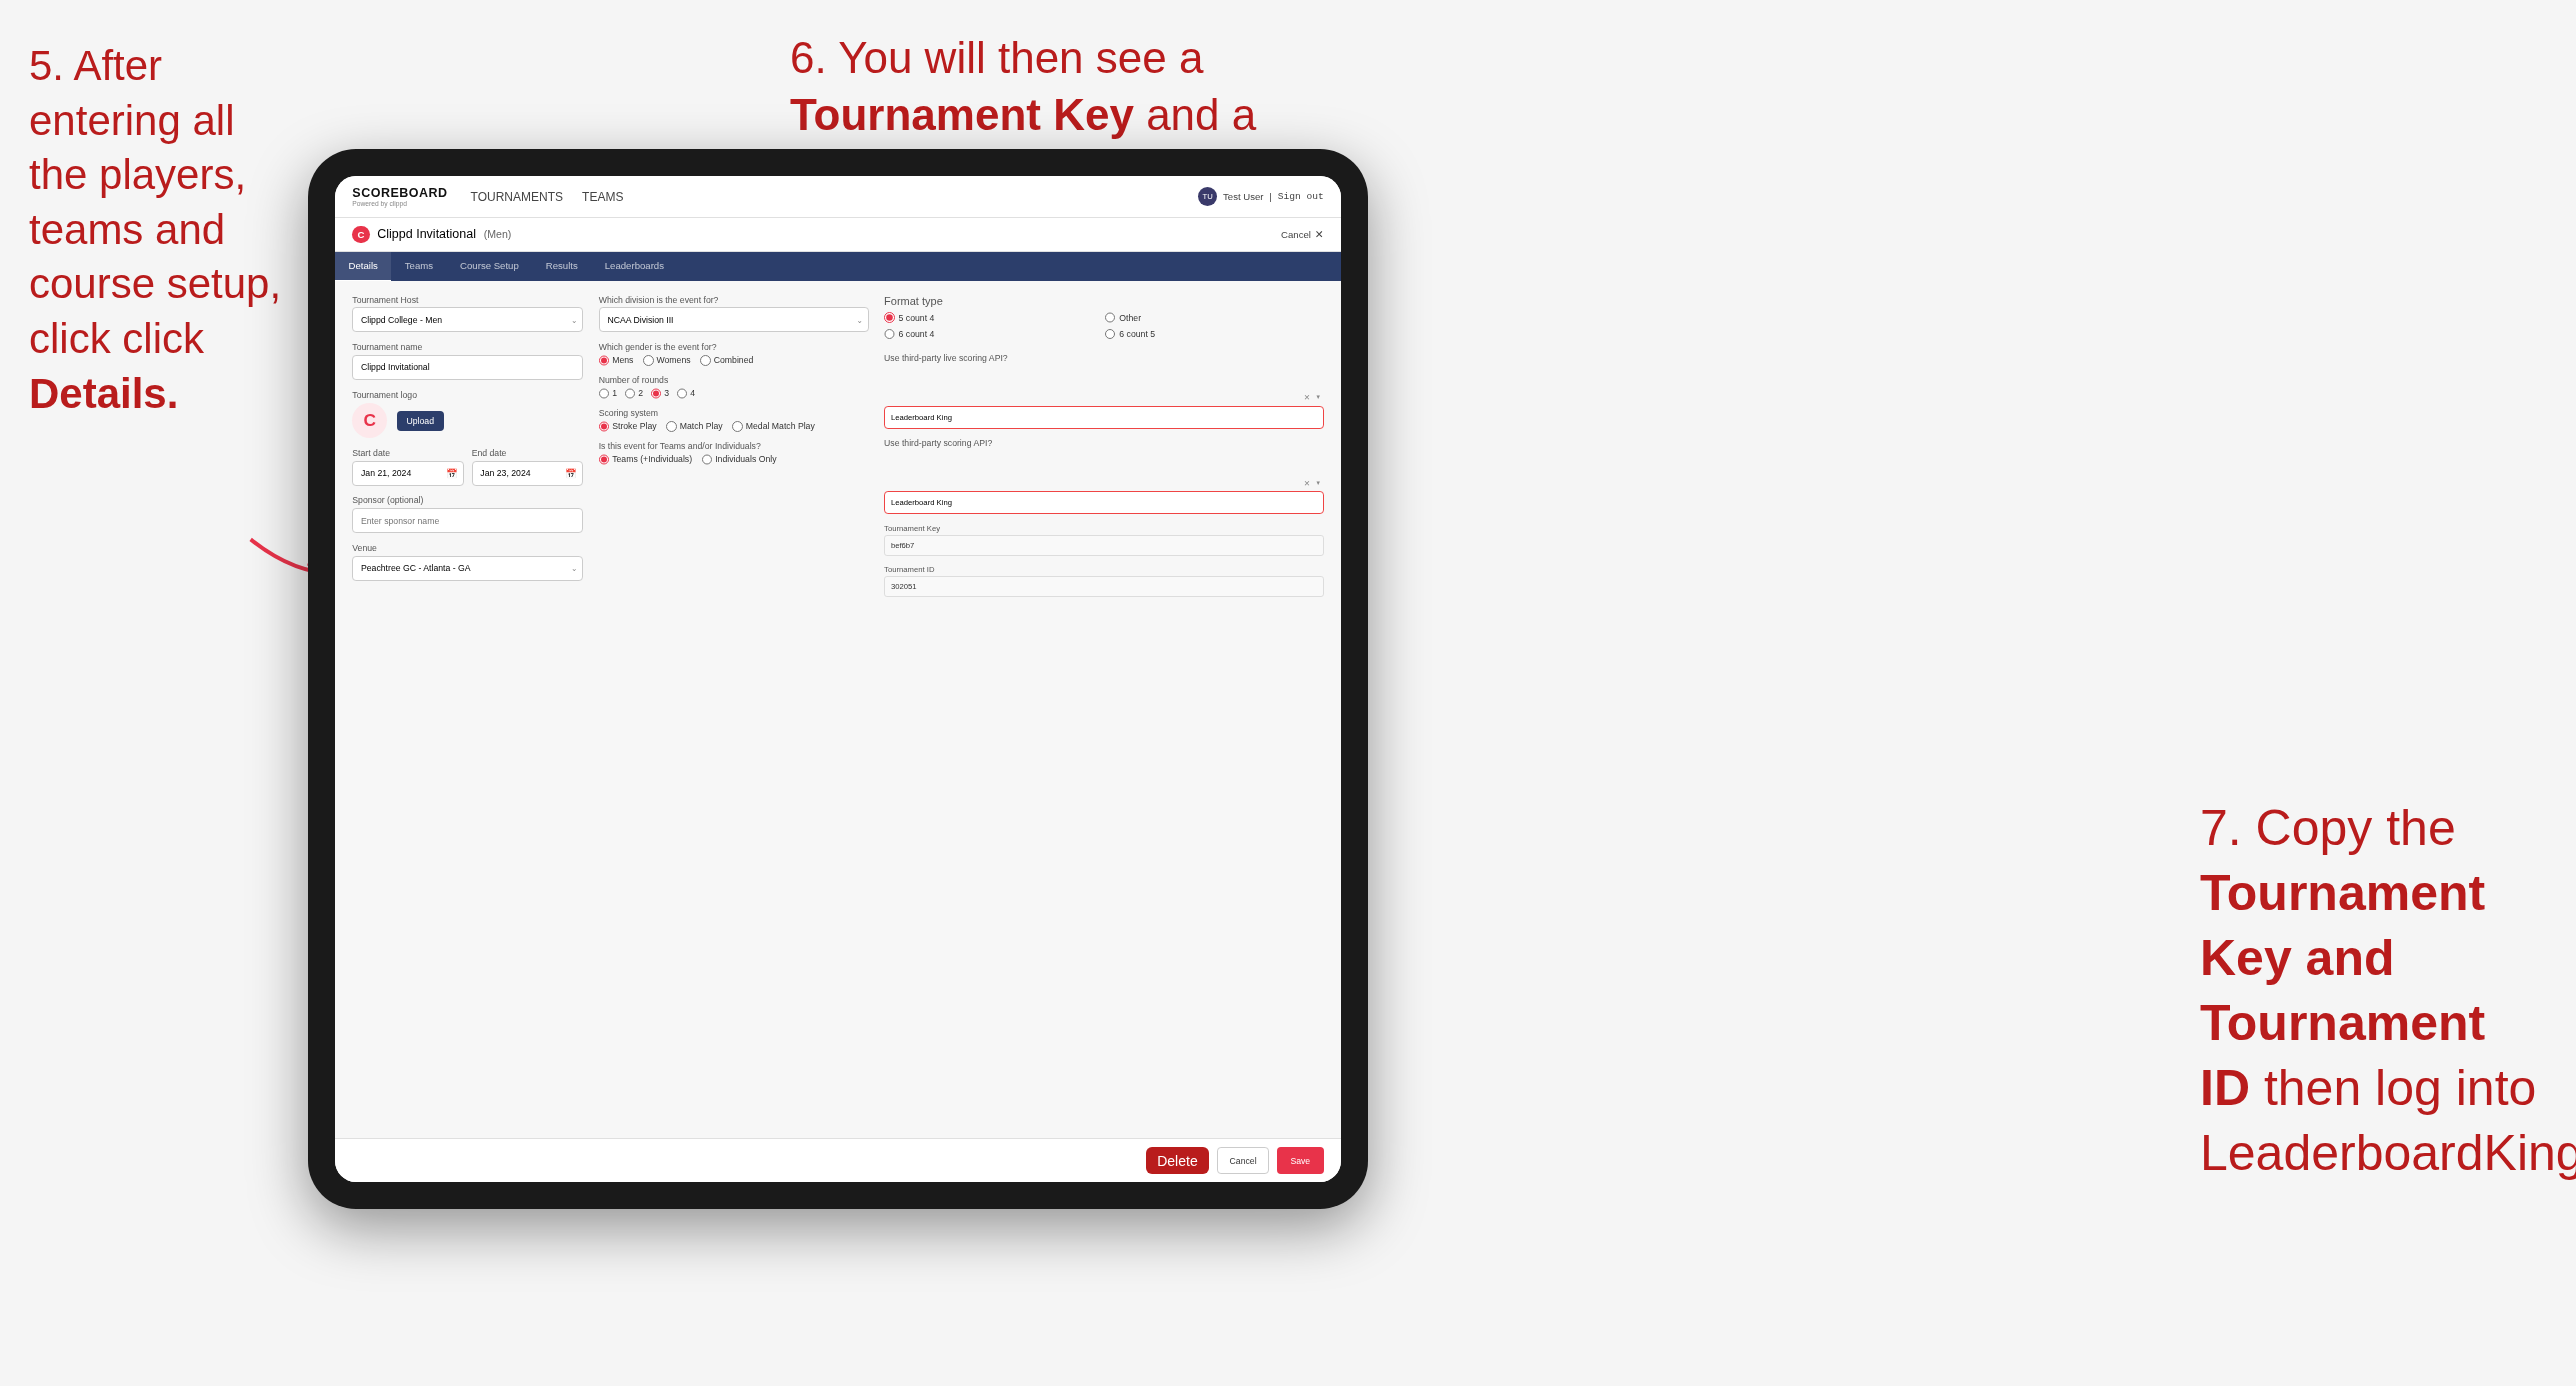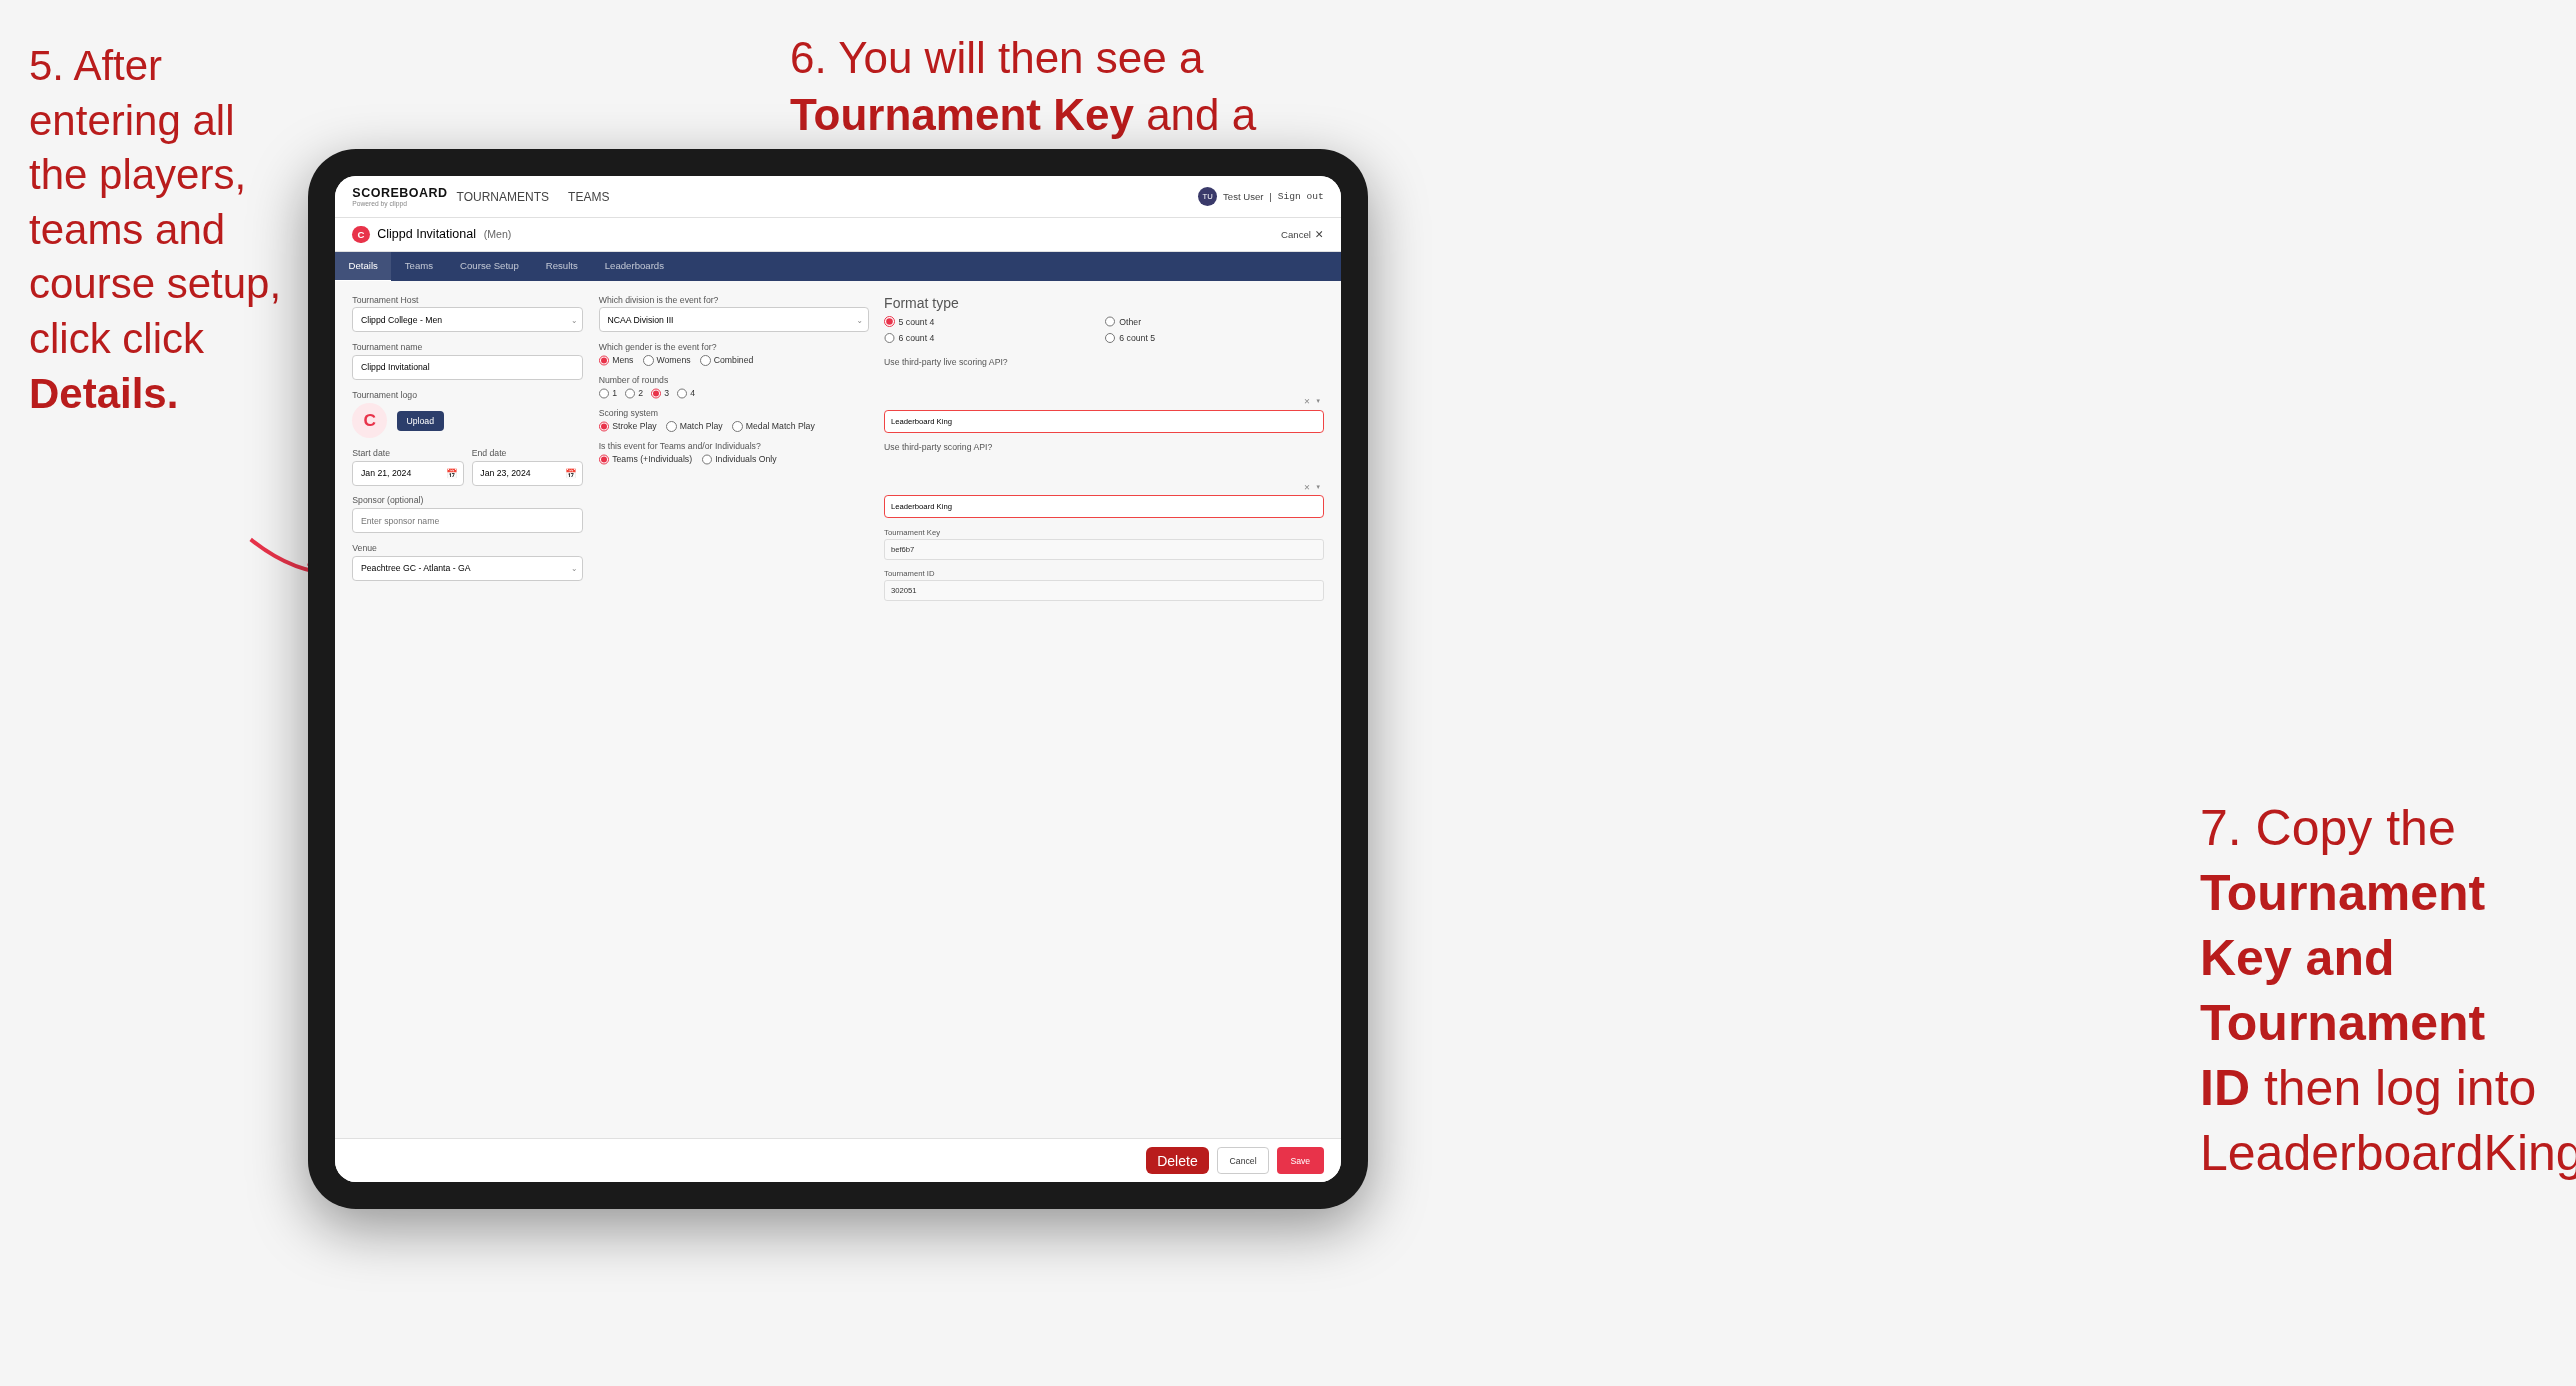--- a/index.html
+++ b/index.html
@@ -81,21 +81,21 @@
       display: flex;
       align-items: center;
       padding: 0 17.3px;
       border-bottom: 1px solid #e0e0e0;
       flex-shrink: 0;
     }
 
     .scoreboard-logo {
       display: flex;
       flex-direction: column;
-      margin-right: 9px;
+      margin-right: 23px;
     }
     .scoreboard-logo .brand {
       font-size: 12.5px;
       font-weight: 800;
       letter-spacing: 0.5px;
       color: #111;
     }
     .scoreboard-logo .powered {
       font-size: 6.7px;
       color: #888;
@@ -309,21 +309,21 @@
     
     .rounds-group {
       display: flex;
       gap: 7.7px;
       align-items: center;
     }
 
     
     .format-section { }
     .format-title {
-      font-size: 14px;
+      font-size: 11px;
       color: #555;
       margin-bottom: 5.8px;
     }
     .format-radio-item {
       display: flex;
       align-items: center;
       gap: 3.9px;
       font-size: 8.7px;
       color: #333;
       margin-bottom: 3.9px;

